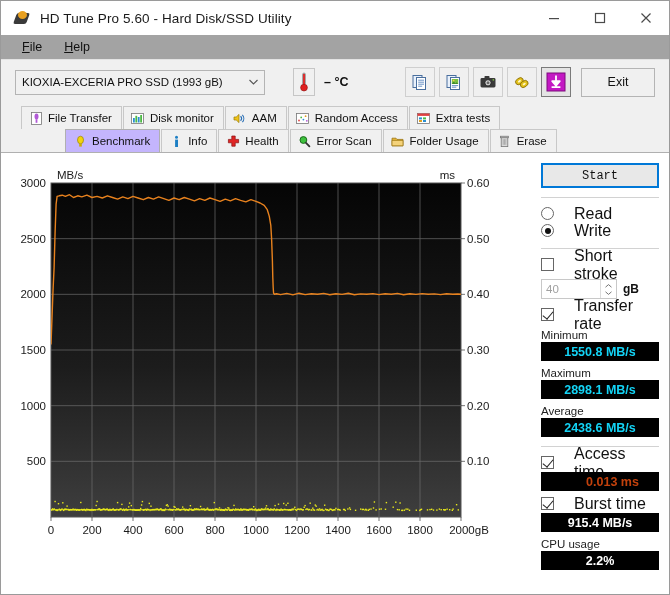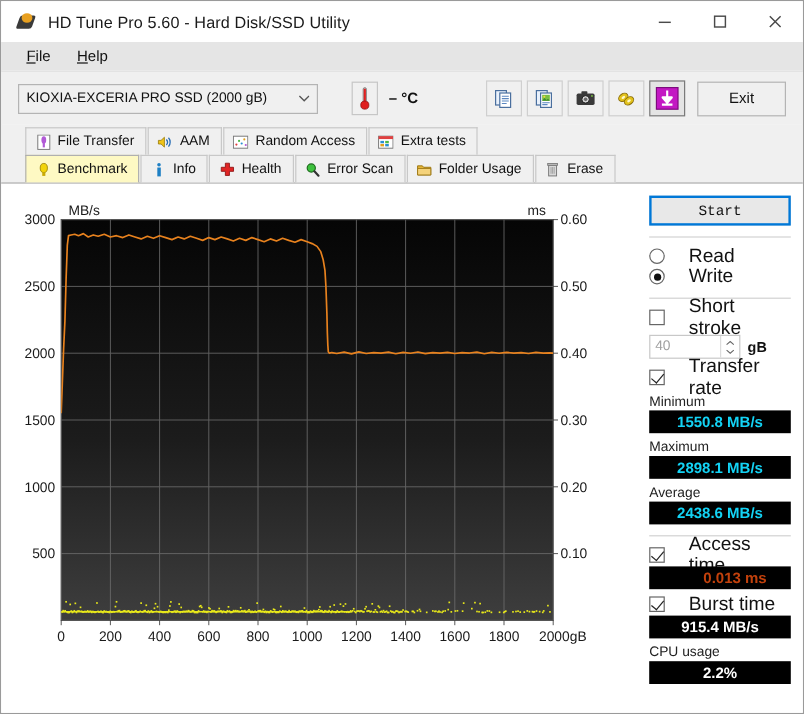--- a/index.html
+++ b/index.html
@@ -19,21 +19,21 @@
   .app-icon .d1{position:absolute;left:1px;top:3px;width:13px;height:11px;background:#3a3a3a;
                 transform:skewX(-20deg);border-radius:2px;}
   .app-icon .d2{position:absolute;left:4px;top:1px;width:9px;height:8px;background:#e8a020;
                 border-radius:50%;}
   .title-text{font-size:13.5px;color:#1a1a1a;letter-spacing:.1px;}
   .winbtns{position:absolute;right:0;top:0;height:34px;display:flex;}
   .winbtn{width:46px;height:34px;display:flex;align-items:center;justify-content:center;}
   .winbtn svg{display:block;}
 
   
-  .menubar{height:24px;background:#e5e5e5;display:flex;align-items:center;
+  .menubar{height:24px;background:#a3a3a3;display:flex;align-items:center;
            padding-left:10px;flex:0 0 auto;}
   .menuitem{font-size:12.5px;color:#111;padding:3px 11px;}
   .menuitem u{text-decoration:underline;}
 
   
   .toolbar{height:44px;background:#f0f0f0;border-top:1px solid #e3e3e3;
            display:flex;align-items:center;padding:0 14px;flex:0 0 auto;position:relative;}
   .combo{width:250px;height:25px;background:#f0f0f0;border:1px solid #b4b4b4;
          display:flex;align-items:center;box-sizing:border-box;}
   .combo .val{flex:1;font-size:11.5px;color:#111;padding-left:6px;white-space:nowrap;overflow:hidden;}
@@ -48,21 +48,21 @@
   .exitbtn{position:absolute;right:14px;width:74px;height:29px;background:#f0f0f0;
            border:1px solid #b4b4b4;display:flex;align-items:center;justify-content:center;
            font-size:12.5px;color:#111;box-sizing:border-box;}
 
   
   .tabs-wrap{background:#f0f0f0;padding:2px 0 0 20px;flex:0 0 auto;position:relative;}
   .tabrow{display:flex;height:23px;}
   .tab{display:flex;align-items:center;gap:5px;padding:0 9px 0 7px;font-size:11.5px;color:#111;
        background:#f0f0f0;border:1px solid #c8c8c8;border-bottom:none;margin-right:1px;
        box-sizing:border-box;height:23px;}
-  .tab.active{background:#fef9c3;border-color:#b0b0b0;position:relative;z-index:3;}
+  .tab.active{background:#c4b5fd;border-color:#b0b0b0;position:relative;z-index:3;margin-left:44px;}
   .tab .ti{width:14px;height:14px;display:inline-flex;align-items:center;justify-content:center;flex:0 0 auto;}
   .tabs-underline{height:1px;background:#b0b0b0;margin-left:-20px;}
 
   
   .content{flex:1 1 auto;display:flex;background:#ffffff;padding:8px 10px 10px 10px;
            box-sizing:border-box;gap:8px;}
 
   
   .chartpanel{flex:1 1 auto;position:relative;}
   .chart-svg{display:block;}
@@ -127,21 +127,21 @@
     </div>
   </div>
 
   <div class="menubar">
     <div class="menuitem"><u>F</u><span>ile</span></div>
     <div class="menuitem"><u>H</u>elp</div>
   </div>
 
   <div class="toolbar">
     <div class="combo">
-      <div class="val">KIOXIA-EXCERIA PRO SSD (2000 gB)</div>
+      <div class="val">KIOXIA-EXCERIA PRO SSD (1993 gB)</div>
       <div class="arw">
         <svg width="9" height="6" viewBox="0 0 9 6">
             <path d="M0.5 1 L4.5 5 L8.5 1" stroke="#555" stroke-width="1.1" fill="none"></path>
           </svg>
       </div>
     </div>
 
     <div class="thermo">
       <svg width="10" height="20" viewBox="0 0 10 20">
         <rect x="3.6" y="1" width="2.8" height="12" rx="1.4" fill="#bbb" stroke="#777" stroke-width="0.6"></rect>
@@ -207,20 +207,32 @@
     <div class="tabrow">
       <div class="tab">
         <span class="ti">
           <svg width="13" height="13" viewBox="0 0 13 13">
               <rect x="1.5" y="0.5" width="10" height="12" fill="#fff" stroke="#777" stroke-width="0.8"></rect>
               <ellipse cx="6.5" cy="4.6" rx="2" ry="3" fill="#b15ad6"></ellipse>
               <rect x="5.6" y="7.2" width="1.8" height="3.6" fill="#b15ad6"></rect>
             </svg>
         </span>
         <span>File Transfer</span>
+      </div>
+      <div class="tab">
+        <span class="ti">
+          <svg width="13" height="13" viewBox="0 0 13 13">
+              <rect x="0.5" y="1.5" width="12" height="10" fill="#fff" stroke="#777" stroke-width="0.8"></rect>
+              <rect x="2" y="6" width="1.8" height="4.5" fill="#2a8fd0"></rect>
+              <rect x="4.4" y="3.8" width="1.8" height="6.7" fill="#4cb944"></rect>
+              <rect x="6.8" y="5" width="1.8" height="5.5" fill="#2a8fd0"></rect>
+              <rect x="9.2" y="3" width="1.8" height="7.5" fill="#4cb944"></rect>
+            </svg>
+        </span>
+        <span>Disk monitor</span>
       </div>
       <div class="tab">
         <span class="ti">
           <svg width="13" height="13" viewBox="0 0 13 13">
               <path d="M1 5h2.2L6 2.4v8.2L3.2 8H1z" fill="#f0c419" stroke="#9a7c07" stroke-width="0.7"></path>
               <path d="M7.6 4.2a3.4 3.4 0 010 4.6M9.4 2.8a5.6 5.6 0 010 7.4" stroke="#2a6fb5" stroke-width="1.1" fill="none"></path>
             </svg>
         </span>
         <span>AAM</span>
       </div>

